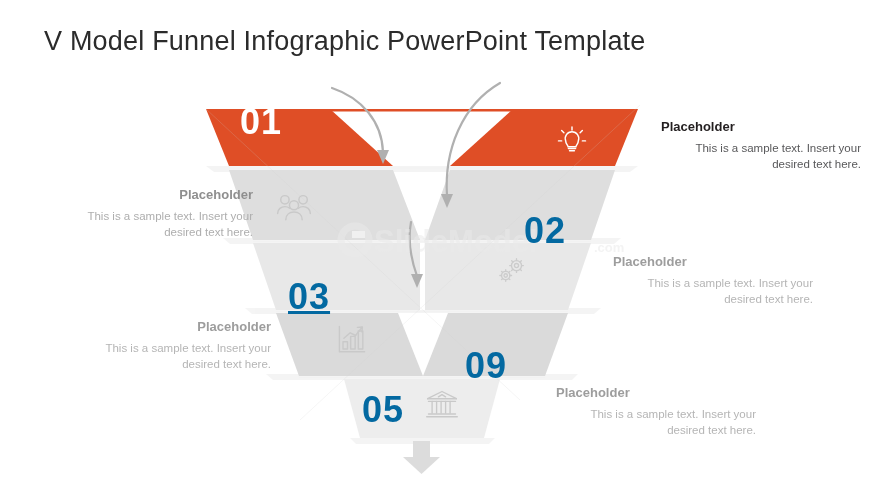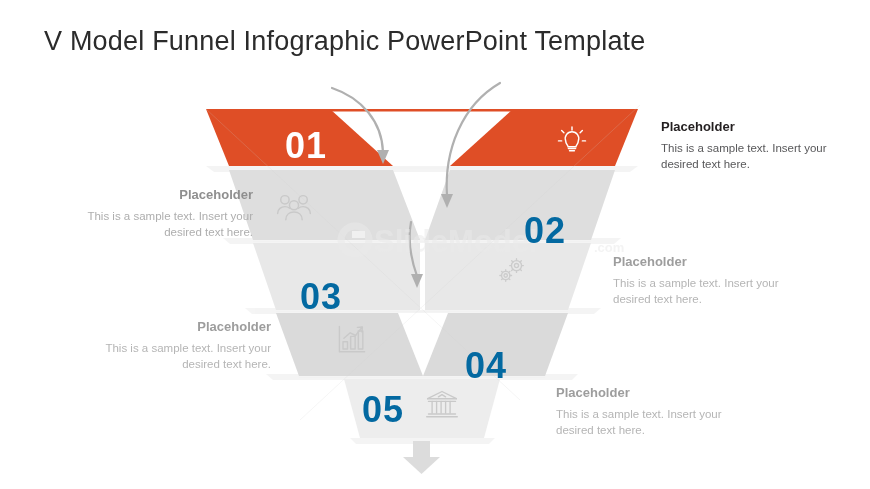--- a/index.html
+++ b/index.html
@@ -71,20 +71,21 @@
     font-size: 13px;
     font-weight: 700;
     margin: 8px 0 5px 0;
     line-height: 1.2;
   }
   .txt-block .ph-body {
     font-size: 11.5px;
     font-weight: 400;
     line-height: 1.45;
     margin: 0;
+    text-align: right;
   }
   
   .txt-block.dark .ph-title { color: #231f20; }
   .txt-block.dark .ph-body  { color: #58585a; }
   
   .txt-block.light .ph-title { color: #9d9d9d; }
   .txt-block.light .ph-body  { color: #b5b5b5; }
   
   .txt-block.mid .ph-title { color: #8f8f8f; }
   .txt-block.mid .ph-body  { color: #aeaeae; }
@@ -159,27 +160,27 @@
     </g>
 
     <g opacity="0.55">
       <circle cx="355" cy="240" r="14" fill="none" stroke="#eaeaea" stroke-width="7"></circle>
       <rect x="352" y="231" width="13" height="7" fill="#ffffff"></rect>
       <text x="374" y="252" font-family="Liberation Sans, sans-serif" font-size="31" font-weight="700" fill="#eaeaea">SlideModel</text>
       <text x="594" y="252" font-family="Liberation Sans, sans-serif" font-size="13" font-weight="700" fill="#eaeaea">.com</text>
     </g>
   </svg>
 
-  <div class="num orange-num" style="left:240px; top:128px;margin-left:45px;">01</div>
+  <div class="num orange-num" style="left:240px; top:104px;">01</div>
 
   <div class="num gray-num" style="left:524px; top:189px;">02</div>
 
-  <div class="num gray-num" style="left:300px; top:255px;">03</div>
-
-  <div class="num gray-num" style="left:465px; top:324px;">04</div>
+  <div class="num gray-num" style="left:288px; top:255px;text-decoration:underline;">03</div>
+
+  <div class="num gray-num" style="left:465px; top:324px;">09</div>
 
   <div class="num gray-num" style="left:362px; top:368px;">05</div>
 
   <svg class="funnel-icon" style="left:554px; top:122px;" viewBox="0 0 40 40">
     <g fill="none" stroke="#ffffff" stroke-width="1.6" stroke-linecap="round">
       <path d="M13,21 a7.5,7.5 0 1,1 14,0 c0,3 -2.2,4.4 -2.6,6.4 l-8.8,0 C15.2,25.4 13,24 13,21 z"></path>
       <line x1="16" y1="29.5" x2="24" y2="29.5"></line>
       <line x1="17.3" y1="32" x2="22.7" y2="32"></line>
       <line x1="20" y1="5.5" x2="20" y2="9"></line>
       <line x1="8.5" y1="9.5" x2="11" y2="12"></line>

